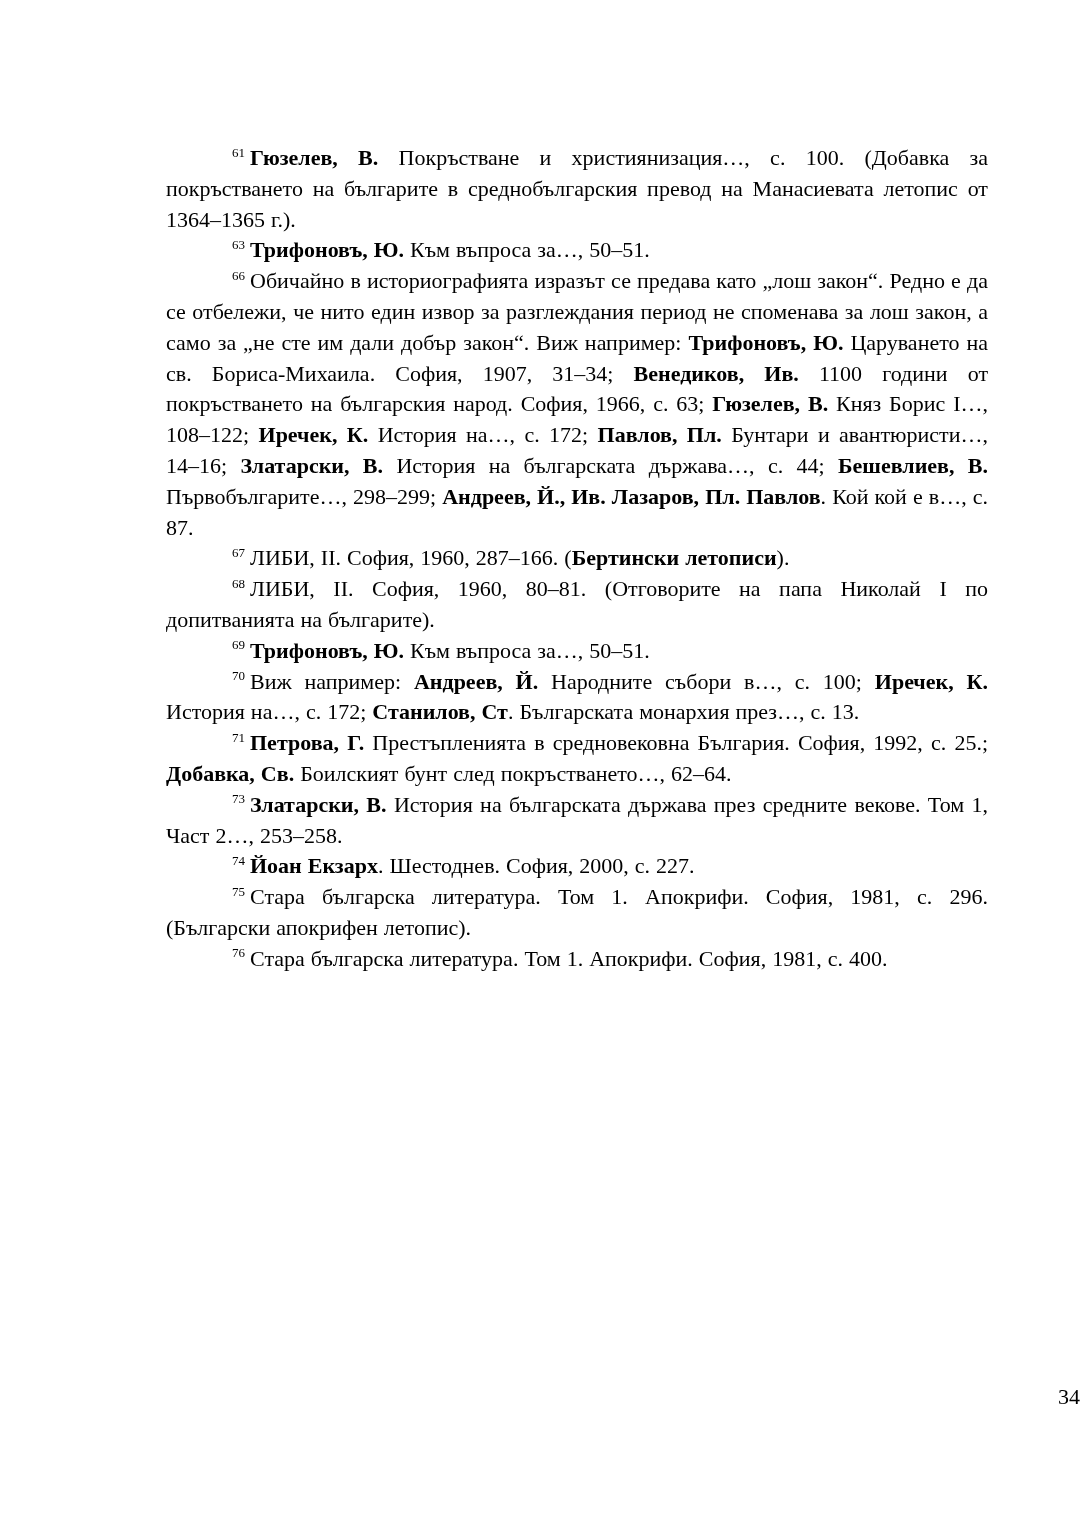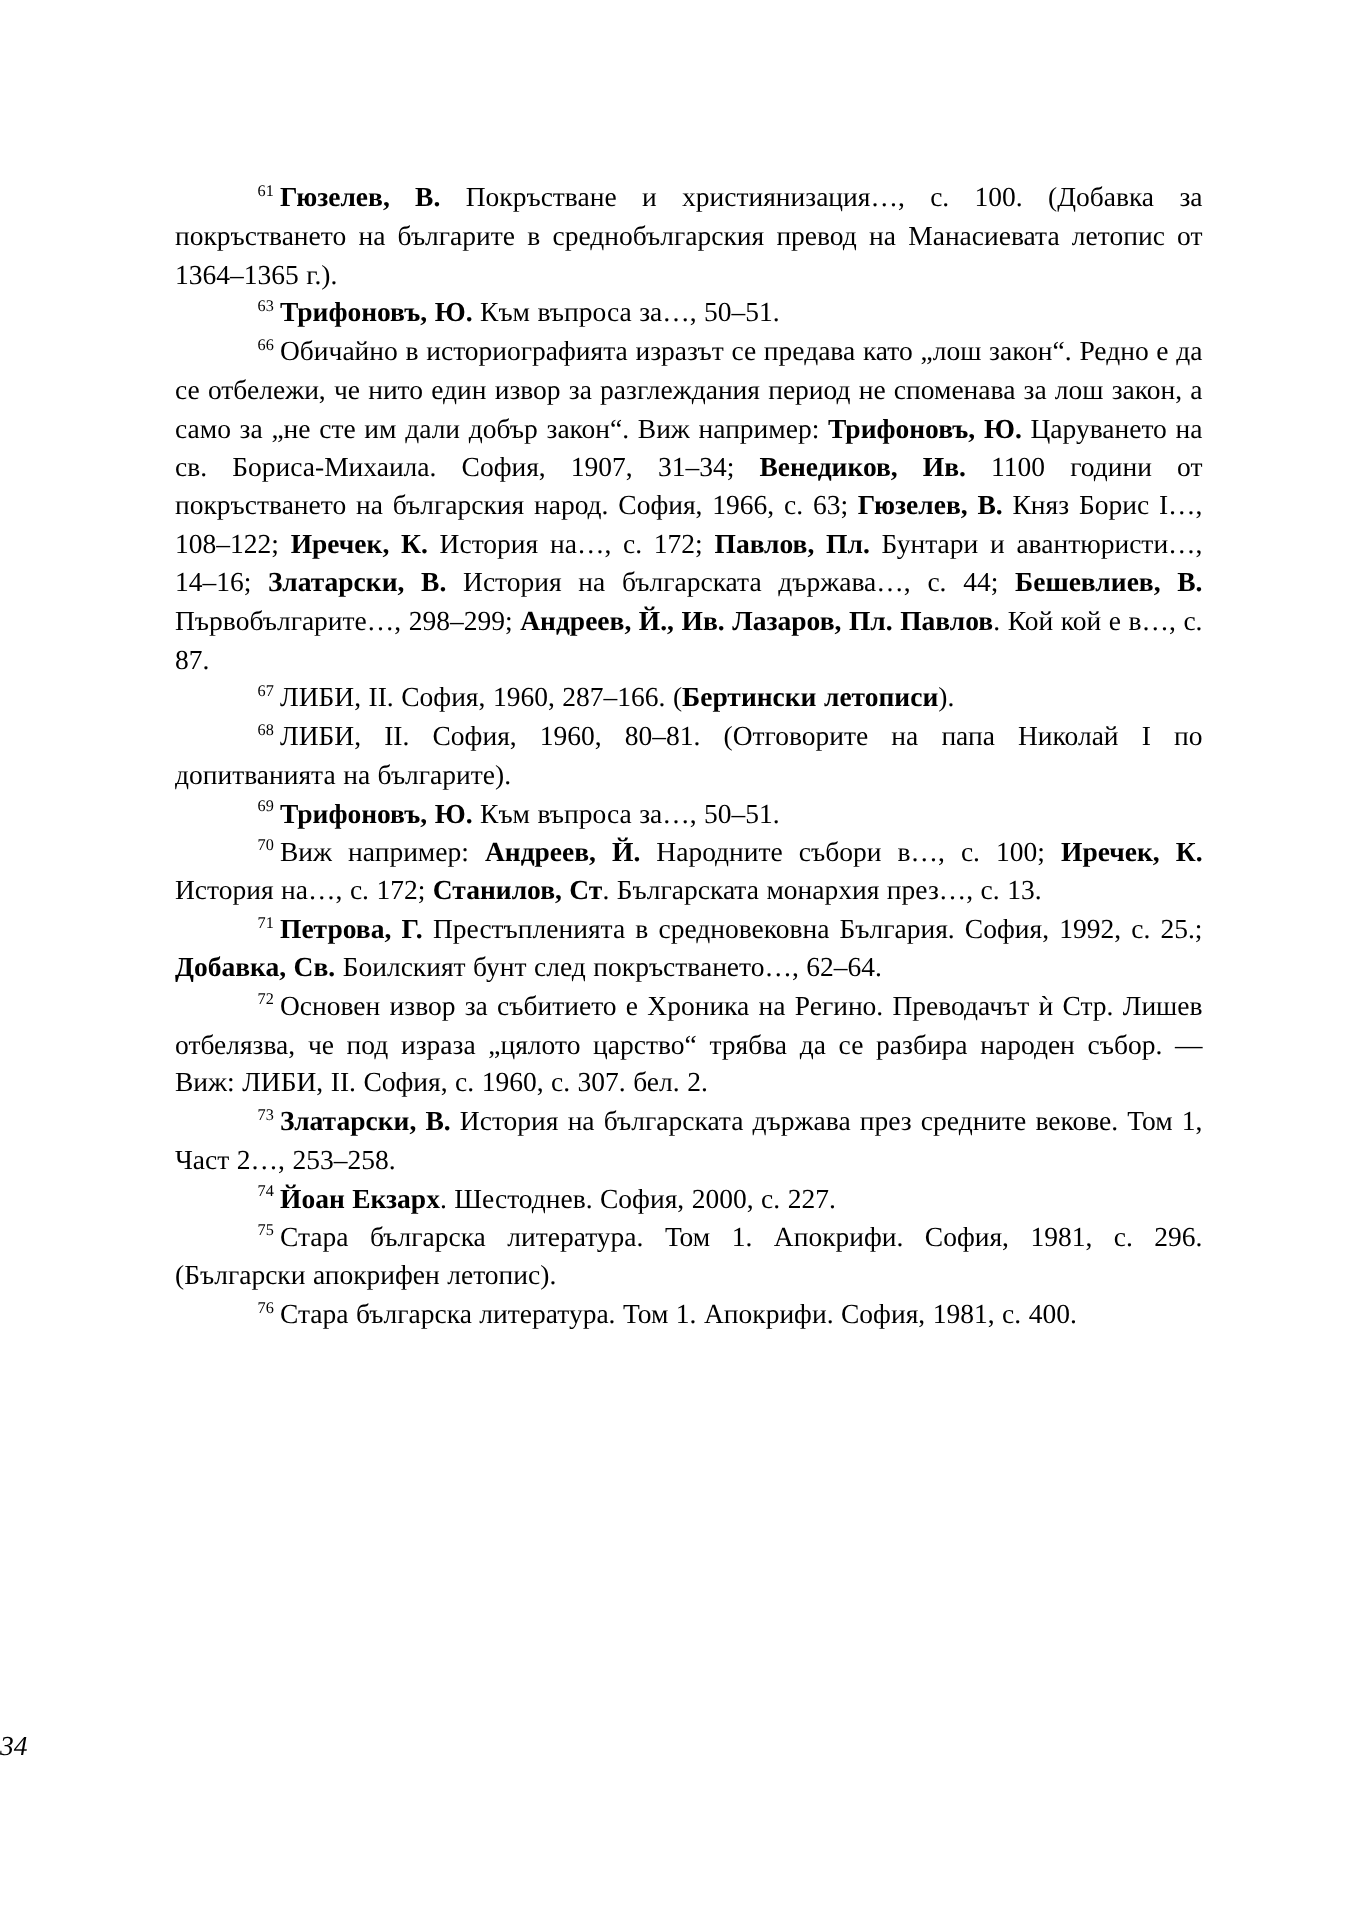--- a/index.html
+++ b/index.html
@@ -11,20 +11,21 @@
     height: 1530px;
     background: #ffffff;
     color: #000000;
     font-family: "Liberation Serif", serif;
     position: relative;
     overflow: hidden;
   }
   .page {
     position: absolute;
     inset: 0;
+    margin-left: 26px;
   }
   .text-block {
     position: absolute;
     left: 140px;
     top: 143px;
     width: 822px;
   }
   p.footnote {
     margin: 0;
     padding: 0;
@@ -41,39 +42,37 @@
     font-size: 13px;
     line-height: 0;
     vertical-align: super;
     margin-right: 5px;
   }
   .page-number {
     position: absolute;
     left: 0;
     right: 0;
     top: 1383px;
-    text-align: left;
+    text-align: right;
     font-size: 22px;
     line-height: 28px;
-    font-style: italic;
   }
 </style>
 </head>
 <body>
 
 <div class="page">
   <main class="text-block" id="footnotes">
       <p class="footnote"><sup class="fn-num">61</sup><span class="b">Гюзелев, В.</span><span class=""> Покръстване и християнизация…, с. 100. (Добавка за покръстването на българите в среднобългарския превод на Манасиевата летопис от 1364–1365 г.).</span></p>
       <p class="footnote"><sup class="fn-num">63</sup><span class="b">Трифоновъ, Ю.</span><span class=""> Към въпроса за…, 50–51.</span></p>
       <p class="footnote"><sup class="fn-num">66</sup><span class="">Обичайно в историографията изразът се предава като „лош закон“. Редно е да се отбележи, че нито един извор за разглеждания период не споменава за лош закон, а само за „не сте им дали добър закон“. Виж например: </span><span class="b">Трифоновъ, Ю.</span><span class=""> Царуването на св. Бориса-Михаила. София, 1907, 31–34; </span><span class="b">Венедиков, Ив.</span><span class=""> 1100 години от покръстването на българския народ. София, 1966, с. 63; </span><span class="b">Гюзелев, В.</span><span class=""> Княз Борис I…, 108–122; </span><span class="b">Иречек, К.</span><span class=""> История на…, с. 172; </span><span class="b">Павлов, Пл.</span><span class=""> Бунтари и авантюристи…, 14–16; </span><span class="b">Златарски, В.</span><span class=""> История на българската държава…, с. 44; </span><span class="b">Бешевлиев, В.</span><span class=""> Първобългарите…, 298–299; </span><span class="b">Андреев, Й., Ив. Лазаров, Пл. Павлов</span><span class="">. Кой кой е в…, с. 87.</span></p>
       <p class="footnote"><sup class="fn-num">67</sup><span class="">ЛИБИ, II. София, 1960, 287–166. (</span><span class="b">Бертински летописи</span><span class="">).</span></p>
       <p class="footnote"><sup class="fn-num">68</sup><span class="">ЛИБИ, II. София, 1960, 80–81. (Отговорите на папа Николай I по допитванията на българите).</span></p>
       <p class="footnote"><sup class="fn-num">69</sup><span class="b">Трифоновъ, Ю.</span><span class=""> Към въпроса за…, 50–51.</span></p>
       <p class="footnote"><sup class="fn-num">70</sup><span class="">Виж например: </span><span class="b">Андреев, Й.</span><span class=""> Народните събори в…, с. 100; </span><span class="b">Иречек, К.</span><span class=""> История на…, с. 172; </span><span class="b">Станилов, Ст</span><span class="">. Българската монархия през…, с. 13.</span></p>
       <p class="footnote"><sup class="fn-num">71</sup><span class="b">Петрова, Г.</span><span class=""> Престъпленията в средновековна България. София, 1992, с. 25.; </span><span class="b">Добавка, Св.</span><span class=""> Боилският бунт след покръстването…, 62–64.</span></p>
-      <p class="footnote"><sup class="fn-num">72</sup><span class="">Основен извор за събитието е Хроника на Регино. Преводачът ѝ Стр. Лишев отбелязва, че под израза „цялото царство“ трябва да се разбира народен събор. — Виж: ЛИБИ, II. София, с. 1960, с. 307. бел. 2.</span></p>
       <p class="footnote"><sup class="fn-num">73</sup><span class="b">Златарски, В.</span><span class=""> История на българската държава през средните векове. Том 1, Част 2…, 253–258.</span></p>
       <p class="footnote"><sup class="fn-num">74</sup><span class="b">Йоан Екзарх</span><span class="">. Шестоднев. София, 2000, с. 227.</span></p>
       <p class="footnote"><sup class="fn-num">75</sup><span class="">Стара българска литература. Том 1. Апокрифи. София, 1981, с. 296. (Български апокрифен летопис).</span></p>
       <p class="footnote"><sup class="fn-num">76</sup><span class="">Стара българска литература. Том 1. Апокрифи. София, 1981, с. 400.</span></p>
     </main>
   <footer class="page-number">34</footer>
 </div>
 
 </body></html>

